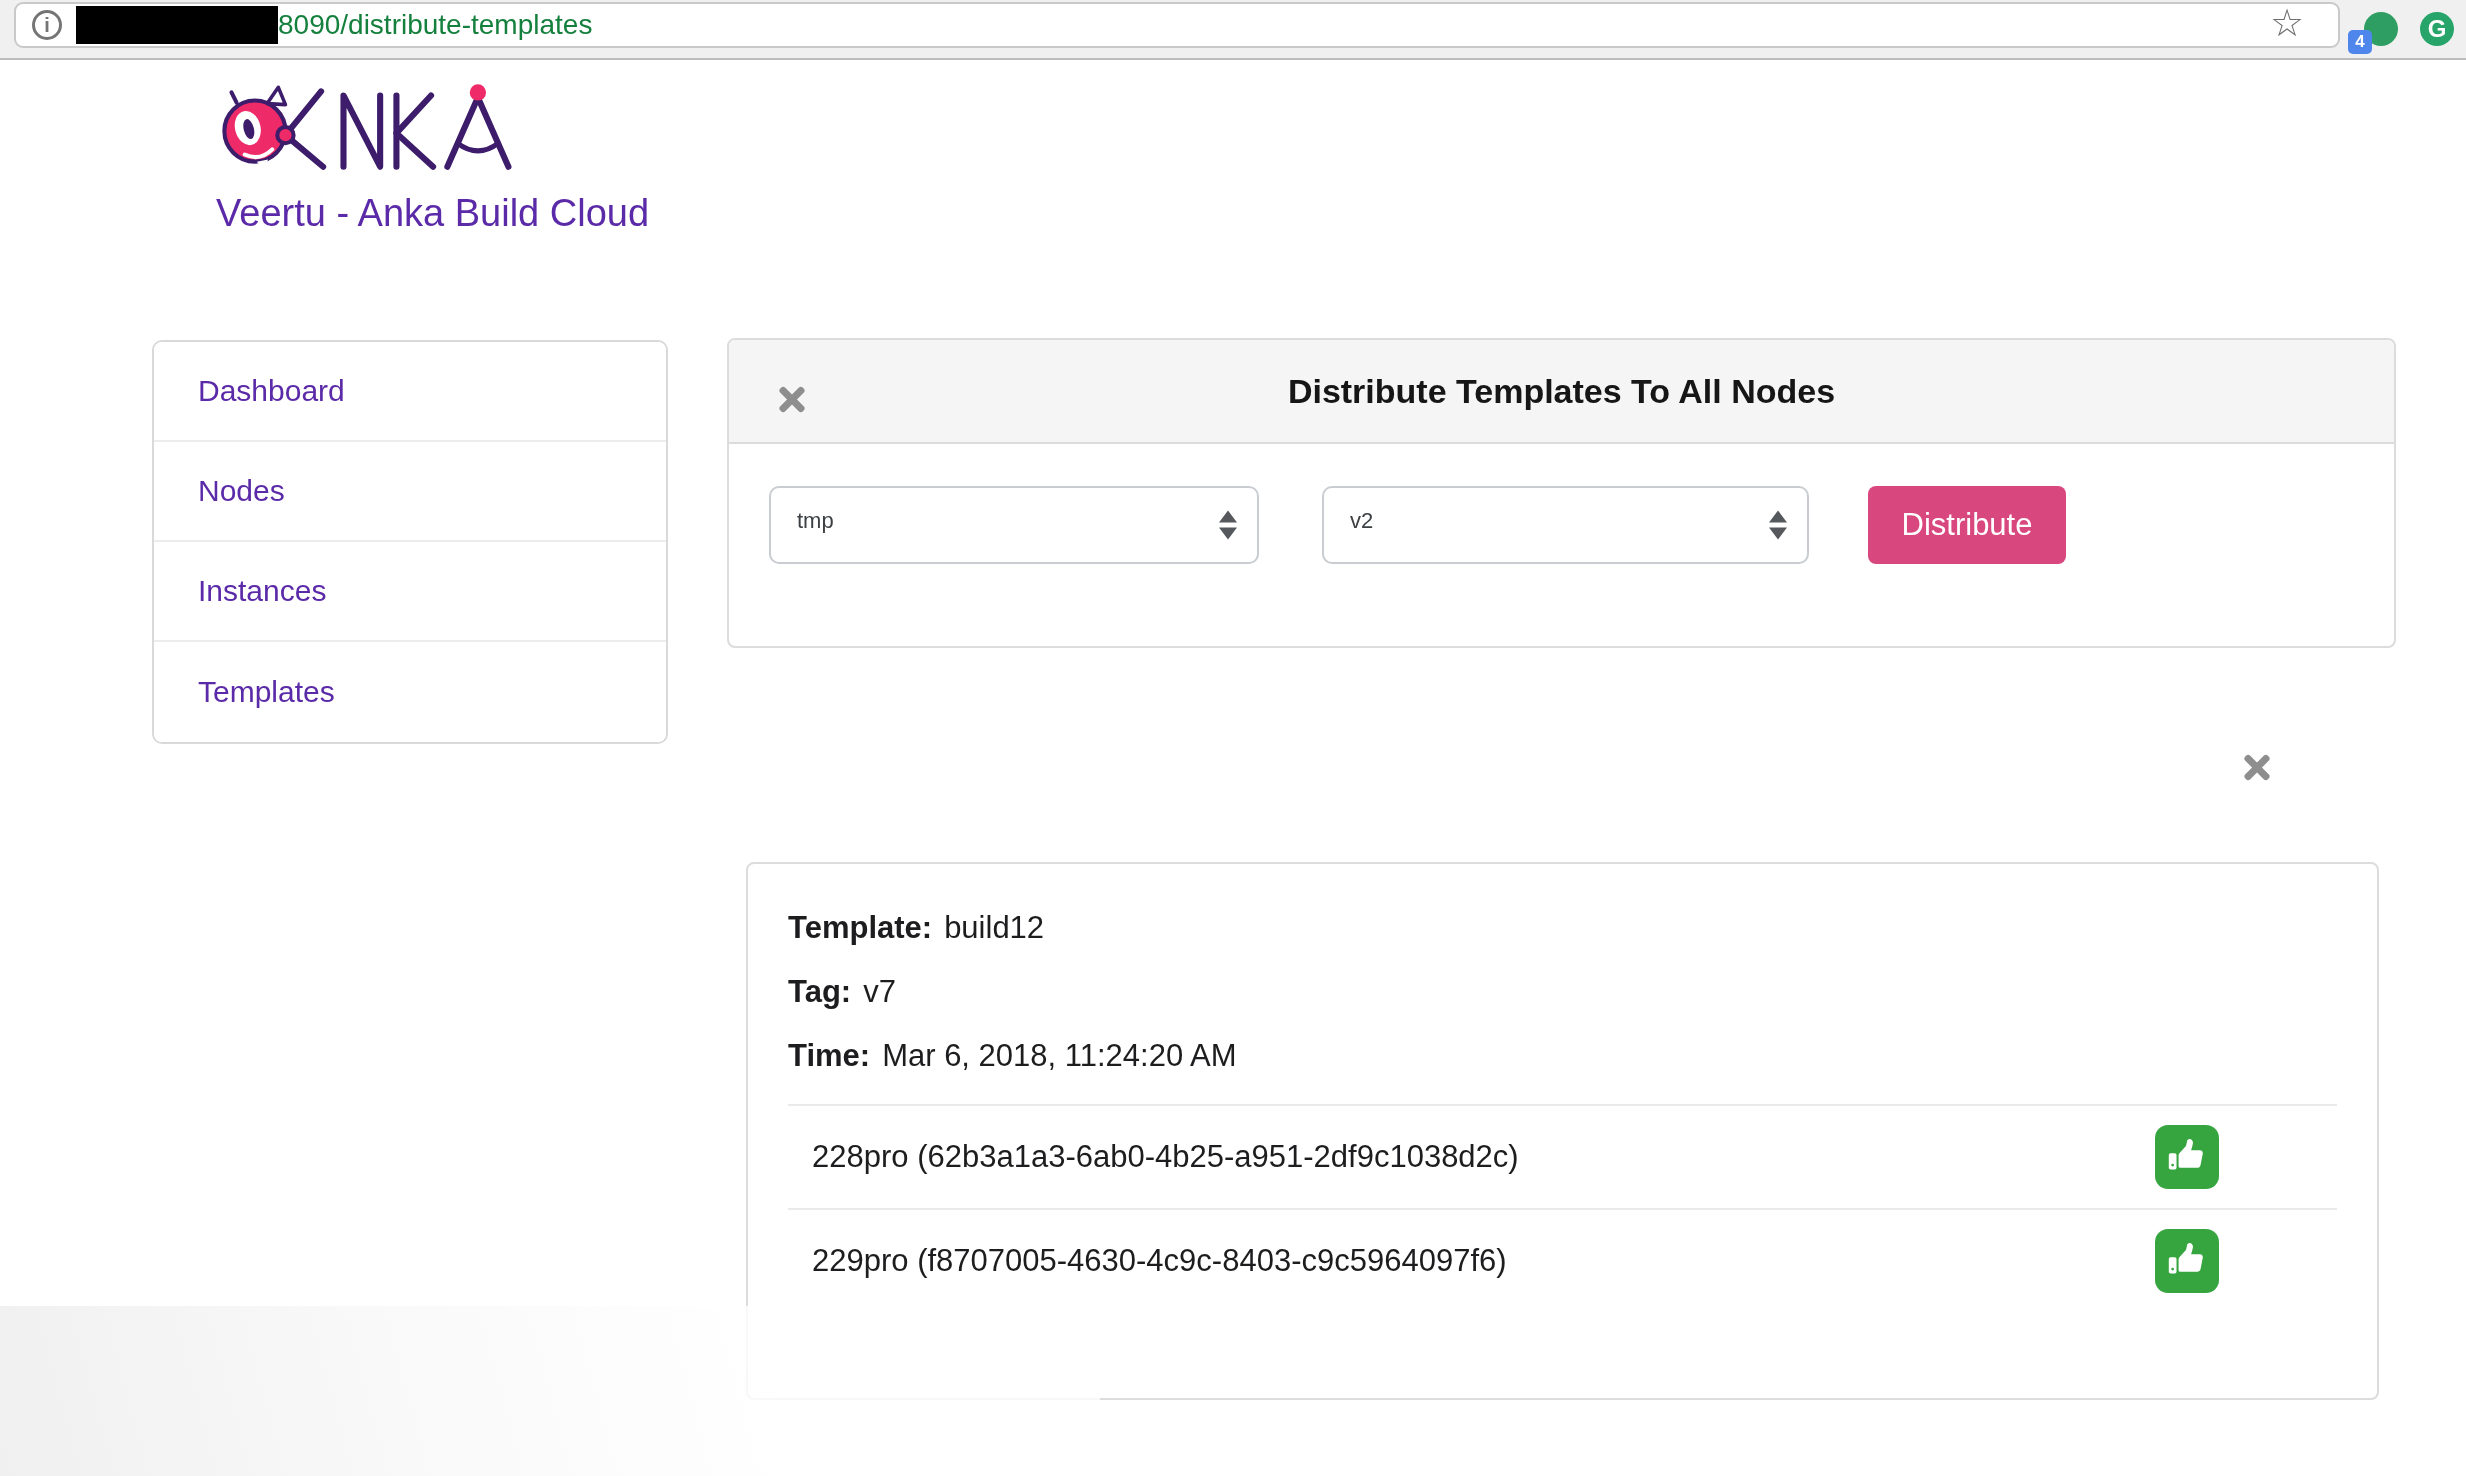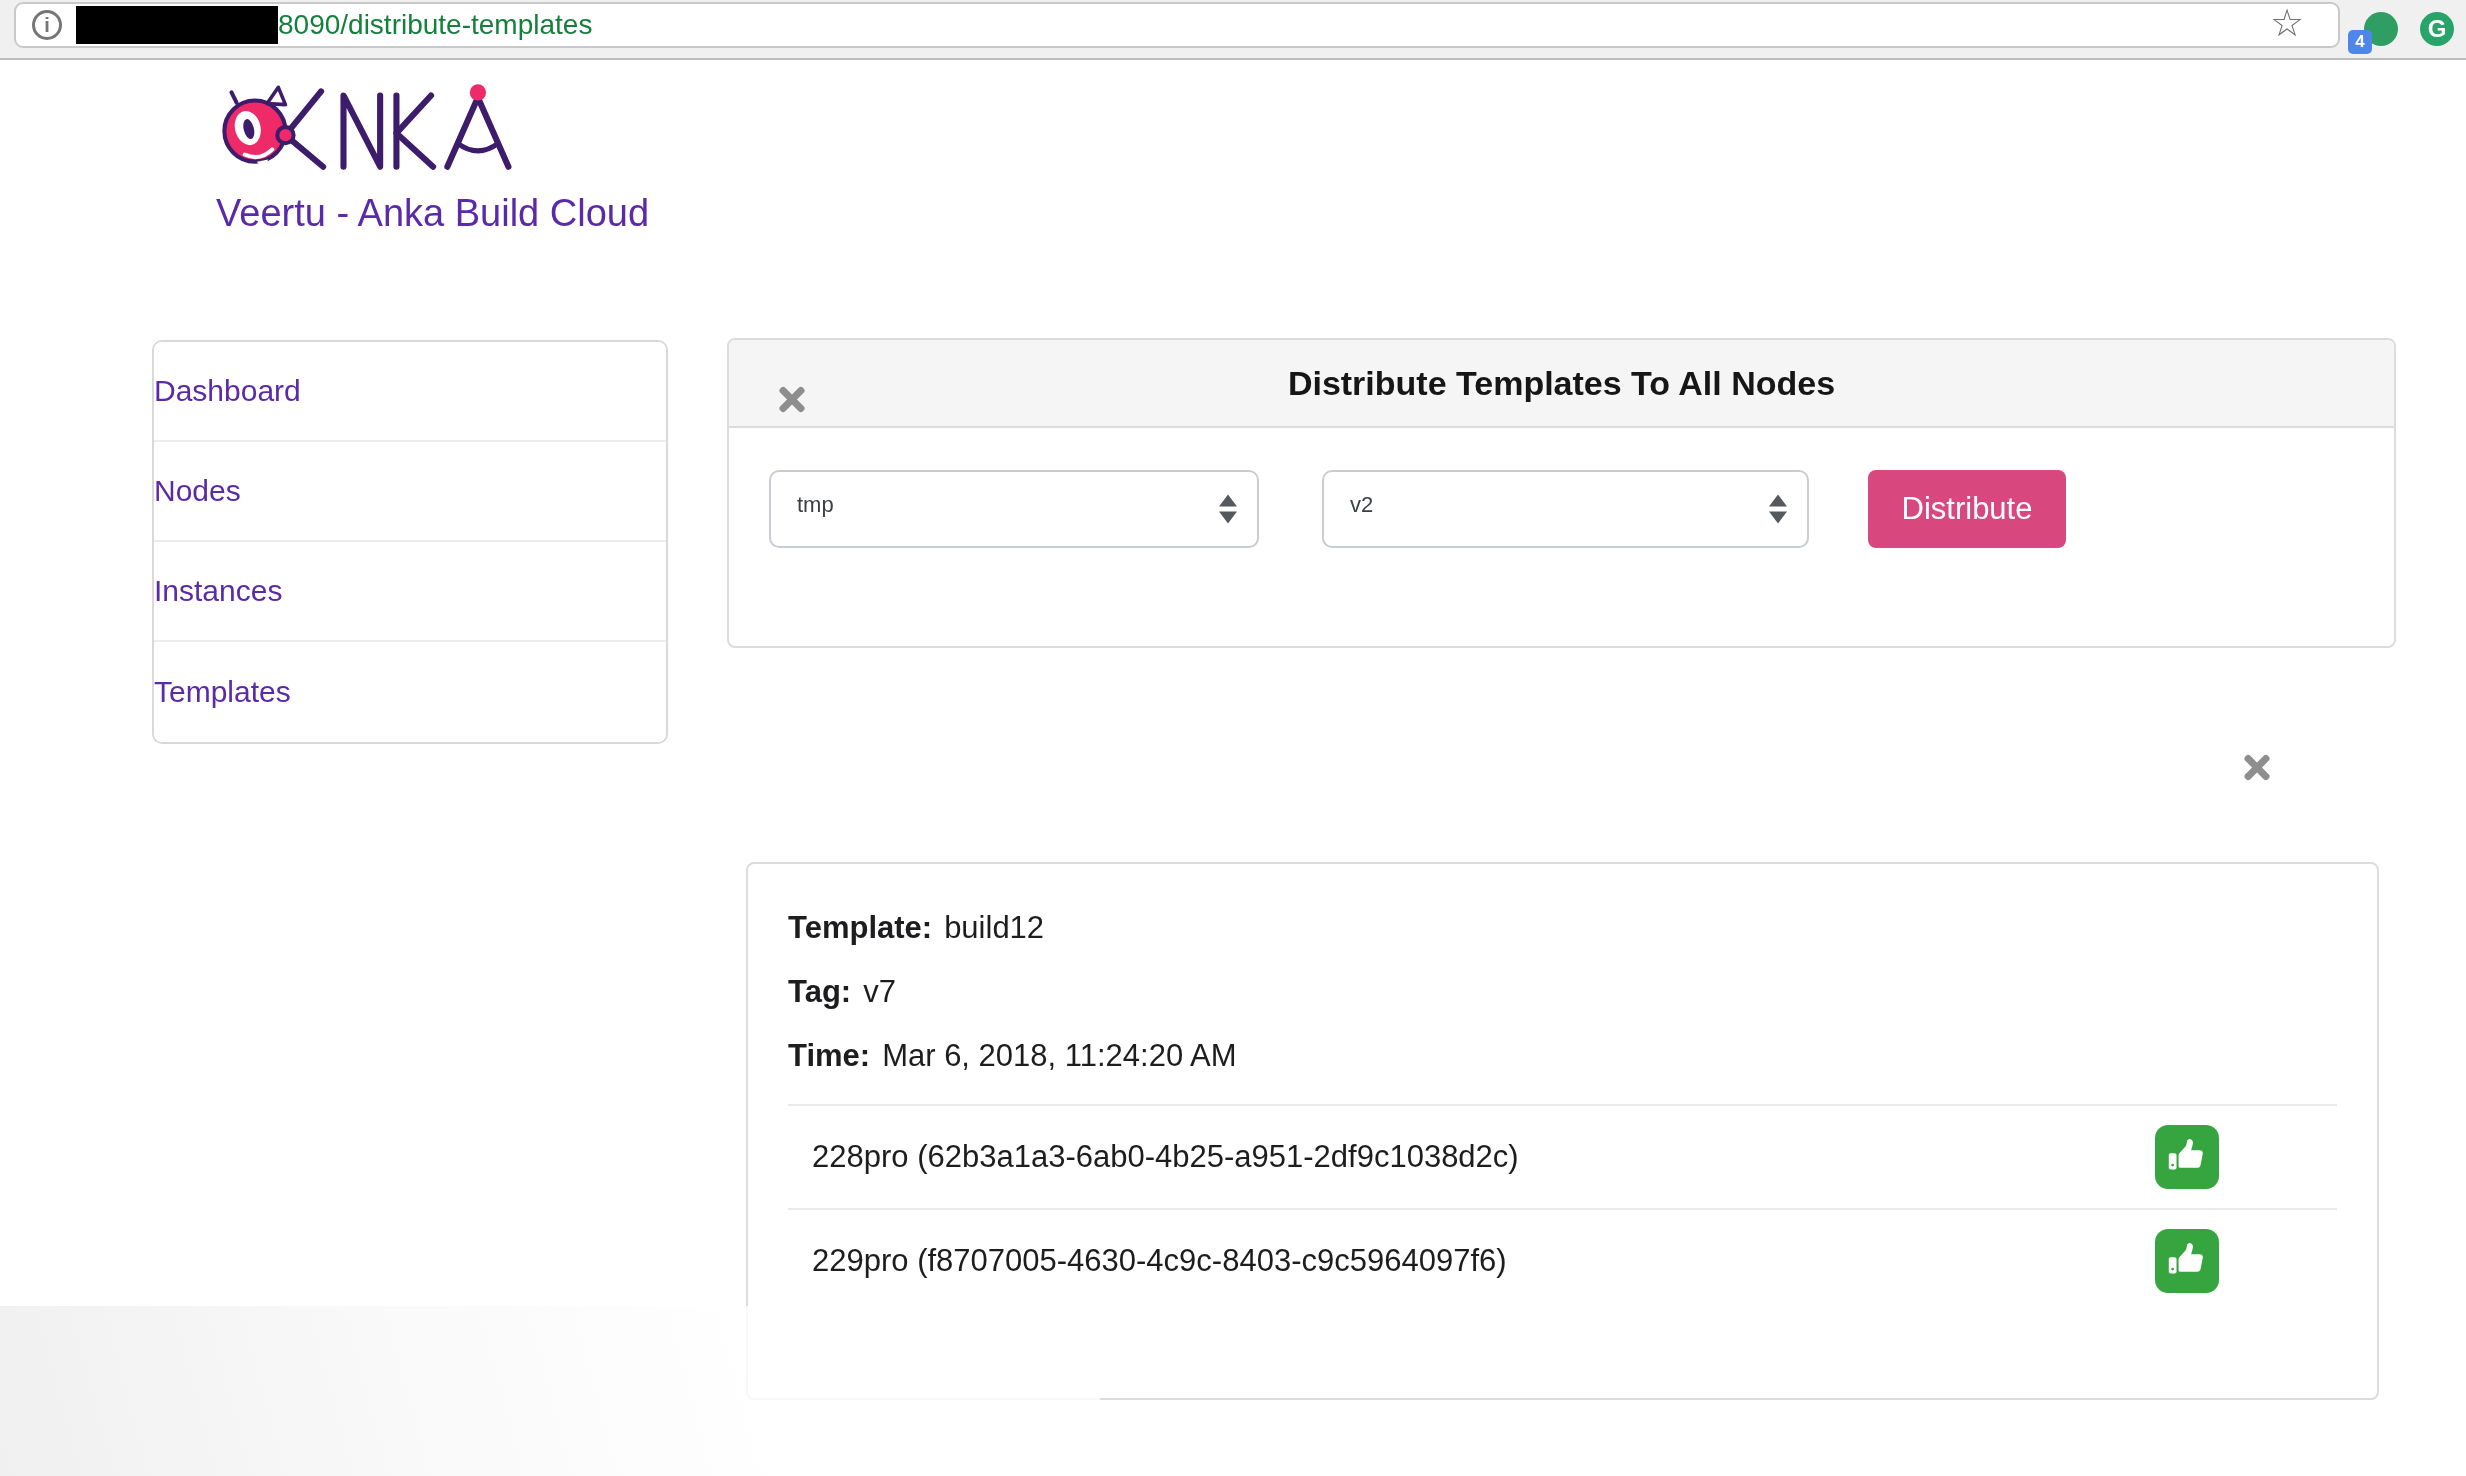--- a/index.html
+++ b/index.html
@@ -49,33 +49,33 @@
   
   .logo-wrap { position:absolute; left:212px; top:70px; width:320px; height:112px; }
   .brand-title { position:absolute; left:216px; top:192px; font-size:38px; color:#5b2aa8; }
 
   
   .sidebar {
     position:absolute; left:152px; top:340px; width:516px;
     background:#fff; border:2px solid #d9d9d9; border-radius:10px; overflow:hidden;
   }
   .sidebar-item {
-    height:100px; display:flex; align-items:center; 
+    height:100px; display:flex; align-items:center; padding-left:44px;
     font-size:30px; color:#5b2aa8; border-bottom:2px solid #ececec; cursor:pointer;
     background:#fff;
   }
   .sidebar-item:last-child { border-bottom:none; }
 
   
   .modal-card {
     position:absolute; left:727px; top:338px; width:1669px; height:310px;
     background:#fff; border:2px solid #dcdcdc; border-radius:8px;
   }
   .modal-header {
-    height:88px; background:#f5f5f5; border-bottom:2px solid #dcdcdc;
+    height:104px; background:#f5f5f5; border-bottom:2px solid #dcdcdc;
     border-radius:6px 6px 0 0; position:relative;
     display:flex; align-items:center; justify-content:center;
   }
   .modal-title { font-size:34px; font-weight:bold; color:#161616; }
   .x-icon { position:relative; width:34px; height:34px; display:inline-block; cursor:pointer; }
   .x-icon i {
     position:absolute; left:1px; top:14px; width:32px; height:7px;
     background:#8e8e8e; border-radius:3px;
   }
   .x-icon i:first-child { transform:rotate(45deg); }

